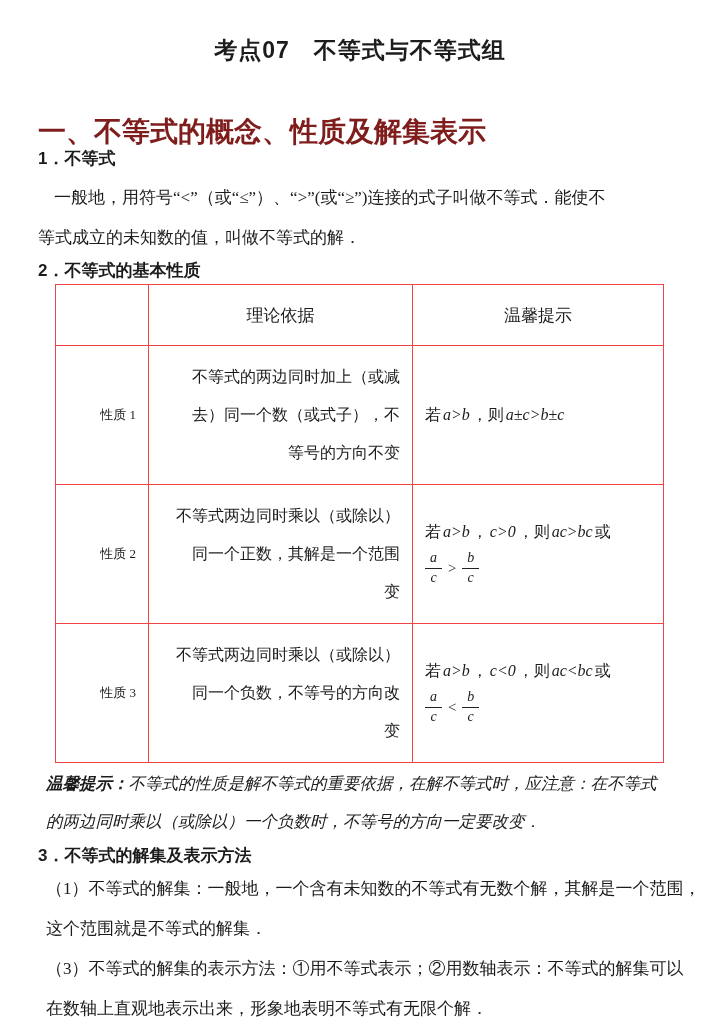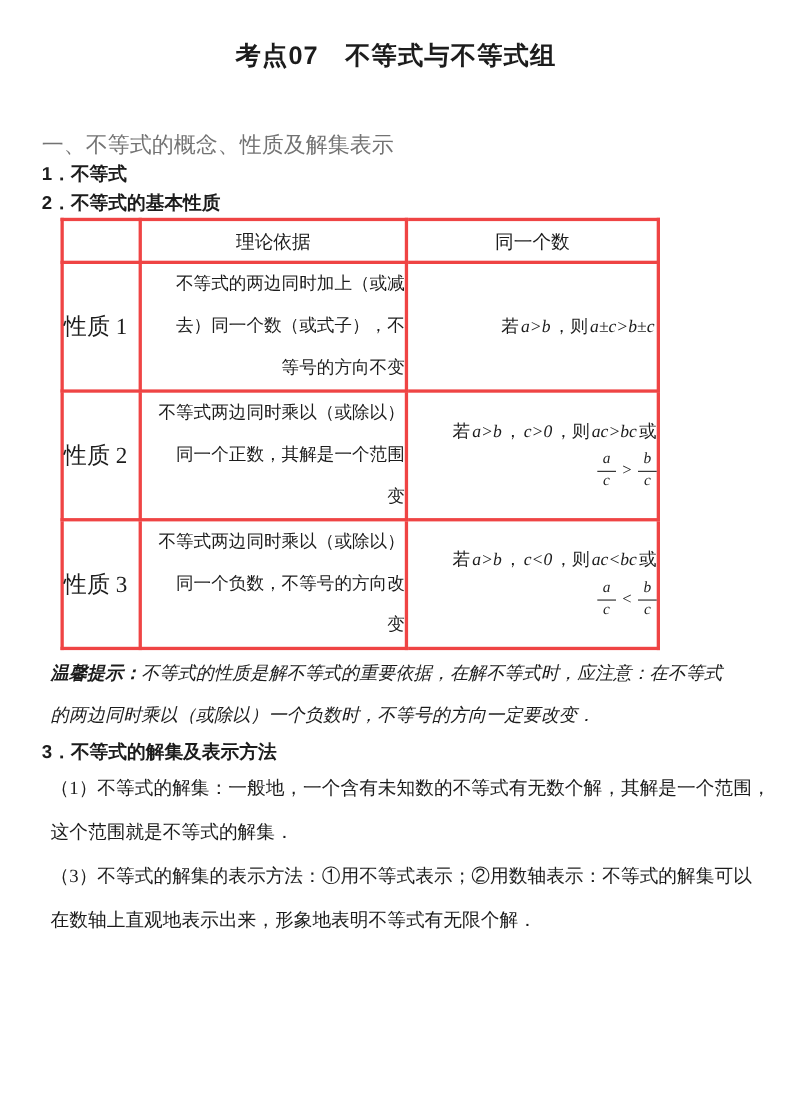--- a/index.html
+++ b/index.html
@@ -6,51 +6,51 @@
   .page {
     position:relative; width:720px; height:1018px; background:#ffffff;
     box-sizing:border-box; padding:34px 38px 0 38px; overflow:hidden;
     font-family:"Liberation Serif","DejaVu Serif",serif; color:#1c1c1c;
   }
   .doc-title {
     text-align:center; font-size:23px; line-height:32px; font-weight:bold;
     font-family:"Liberation Sans","DejaVu Sans",sans-serif; letter-spacing:1px;
   }
   .red-heading {
-    color:#737373; font-weight:normal; font-size:20px; line-height:28px;
+    color:#7f1d1d; font-weight:bold; font-size:28px; line-height:28px;
     font-family:"Liberation Sans","DejaVu Sans",sans-serif;
   }
   .h1red { margin-top:52px; }
   .h2red { margin-top:4px; }
   .sub-heading {
     font-weight:bold; font-size:17px; line-height:26px;
     font-family:"Liberation Sans","DejaVu Sans",sans-serif;
   }
   .h-sub1 { }
   .h-sub2 { margin-top:0; }
   .h-sub3 { margin-top:2px; }
   .para { margin-top:6px; }
   .body-line { height:40px; line-height:40px; font-size:17px; white-space:nowrap; }
   .indent1 { padding-left:16px; }
   .sub-para { margin-left:8px; }
 
   
   .props-table {
     border-collapse:collapse; table-layout:fixed; width:533px; margin-left:17px;
   }
-  .props-table td { border:3px solid #ef4444; padding:0; vertical-align:middle; }
+  .props-table td { border:1px solid #ef4444; padding:12px; vertical-align:middle; }
   .col-label { width:68px; }
   .col-basis { width:239px; }
   .col-formula { width:226px; }
   .header-cell { height:36px; text-align:center; font-size:17px; }
-  .label-cell { text-align:left; font-size:21px; }
+  .label-cell { text-align:right; font-size:13px; }
   .basis-cell { padding:0 7px;text-align:right; }
   .basis-line { height:38px; line-height:38px; font-size:16px; white-space:nowrap; }
   .formula-cell { text-align:center; font-size:16px; }
-  .formula-wrap { display:flex; flex-direction:column; justify-content:center; align-items:flex-end; }
+  .formula-wrap { display:flex; flex-direction:column; justify-content:center; align-items:flex-start; }
   .formula-line { white-space:nowrap; }
   .zh { font-size:16px; }
   .var {
     font-family:"Liberation Serif","DejaVu Serif",serif; font-style:italic;
     font-size:16px; margin:0 2px;
   }
   .frac-line { margin-top:7px; }
   .frac {
     display:inline-block; vertical-align:middle; text-align:center;
     font-family:"Liberation Serif","DejaVu Serif",serif; font-style:italic;
@@ -78,29 +78,33 @@
 <body>
 
 <div class="page">
 
   <div class="doc-title">考点07　不等式与不等式组</div>
 
   <div class="red-heading h1red">一、不等式的概念、性质及解集表示</div>
 
   <div class="sub-heading h-sub1">1．不等式</div>
 
+  <div class="para">
+    <div class="body-line indent1">一般地，用符号“&lt;”（或“≤”）、“&gt;”(或“≥”)连接的式子叫做不等式．能使不</div>
+    <div class="body-line">等式成立的未知数的值，叫做不等式的解．</div>
+  </div>
 
   <div class="sub-heading h-sub2">2．不等式的基本性质</div>
 
   <table class="props-table">
     <tbody>
         <tr>
       <td class="col-label header-cell"></td>
       <td class="col-basis header-cell">理论依据</td>
-      <td class="col-formula header-cell">同一个数</td>
+      <td class="col-formula header-cell">温馨提示</td>
     </tr>
 
     <tr>
       <td class="col-label label-cell">性质 1</td>
       <td class="col-basis basis-cell">
         <div class="basis-line">不等式的两边同时加上（或减</div>
         <div class="basis-line">去）同一个数（或式子），不</div>
         <div class="basis-line">等号的方向不变</div>
       </td>
       <td class="col-formula formula-cell">

